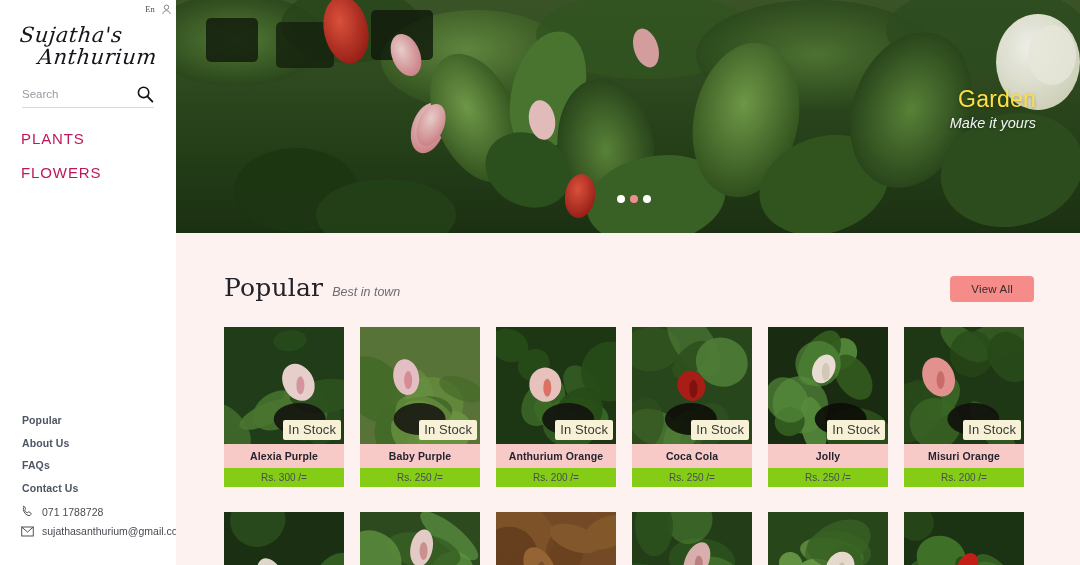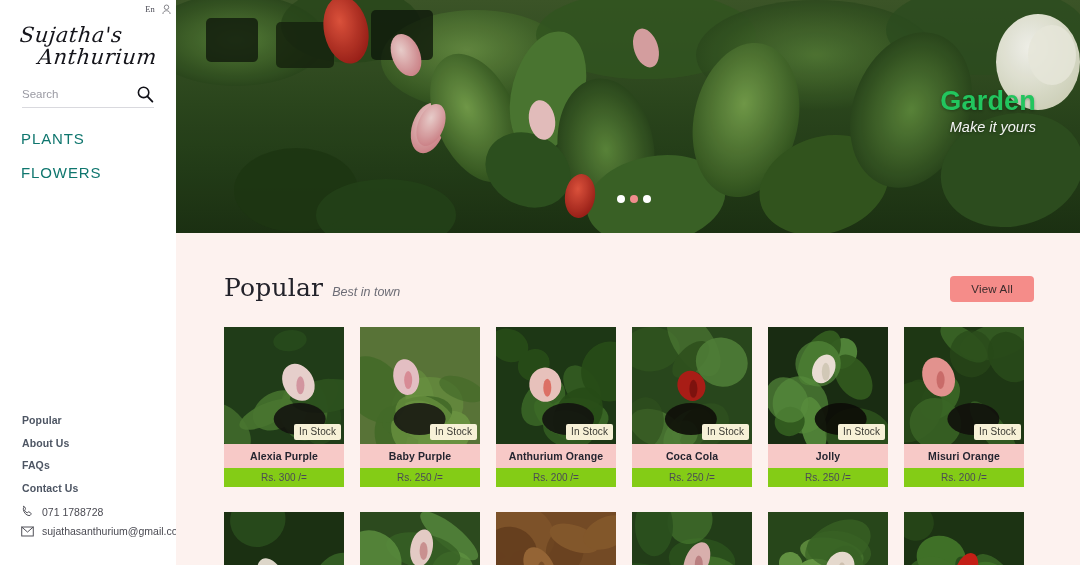--- a/index.html
+++ b/index.html
@@ -52,21 +52,21 @@
     border: 0; outline: 0; background: transparent;
     font-size: 11.5px; color: #6f6f79;
     font-family: "Liberation Sans", sans-serif;
     width: 92px; padding: 0;
   }
   .search-input::placeholder { color: #9a9aa3; }
   .search-icon { width: 18px; height: 18px; display:block; cursor:pointer; }
 
   .nav { margin: 22px 0 0 21px; }
   .nav-item {
-    font-size: 15px; color: #0f766e; letter-spacing: .9px;
+    font-size: 15px; color: #be185d; letter-spacing: .9px;
     margin-bottom: 17px; cursor: pointer; font-weight: 400;
   }
 
   .footer-links { position: absolute; left: 22px; top: 414px; }
   .footer-link {
     font-size: 10.5px; font-weight: bold; color: #4d5563;
     margin-bottom: 10.5px; cursor: pointer; letter-spacing: .1px;
   }
   .contact { position: absolute; left: 21px; top: 505px; }
   .contact-row {
@@ -75,21 +75,21 @@
   }
   .contact-row svg { display:block; flex: 0 0 auto; }
 
   
   .main { flex: 1; height: 565px; background: #fdf2ef; position: relative; overflow: hidden; }
 
   .hero { height: 233px; width: 904px; position: relative; overflow: hidden; background:#2b4420; }
   .hero-bg { position: absolute; inset: 0; }
   .hero-text { position: absolute; right: 44px; top: 88px; text-align: right; }
   .hero-title {
-    font-size: 27px; font-weight: bold; color: #22c55e;
+    font-size: 23px; font-weight: normal; color: #fde047;
     letter-spacing: .2px; line-height: 1; text-shadow: 0 1px 3px rgba(0,0,0,.30);
   }
   .hero-sub {
     font-size: 14.5px; font-style: italic; color: #f4f4f4;
     margin-top: 4px; text-shadow: 0 1px 3px rgba(0,0,0,.35);
   }
   .dots { position: absolute; left: 441px; top: 195px; display: flex; gap: 5px; }
   .dot { width: 8px; height: 8px; border-radius: 50%; background: #ffffff; cursor: pointer; }
   .dot.active { background: #f18d8d; }
 
@@ -116,21 +116,21 @@
     gap: 15px 16px;
     padding-left: 48px;
     margin-top: 25px;
   }
   .card { width: 120px; background: #fff; cursor: pointer; }
   .card-img { width: 120px; height: 117px; position: relative; overflow: hidden; }
   .card-img .ph { position: absolute; inset: 0; }
   .badge {
     position: absolute; right: 3px; bottom: 4px;
     background: #f7f1d7; color: #3a3a33;
-    font-size: 10px; padding: 2px 5px; border-radius: 2px;
+    font-size: 13px; padding: 2px 5px; border-radius: 2px;
     letter-spacing: .1px; line-height: 1.2;
   }
   .card-name {
     background: #f7c9c7; color: #252530;
     font-size: 10.5px; font-weight: bold; text-align: center;
     padding: 6px 2px; letter-spacing: .1px;
   }
   .card-price {
     background: #84cc16; color: #4b4b55;
     font-size: 10px; text-align: center; padding: 4px 2px;

